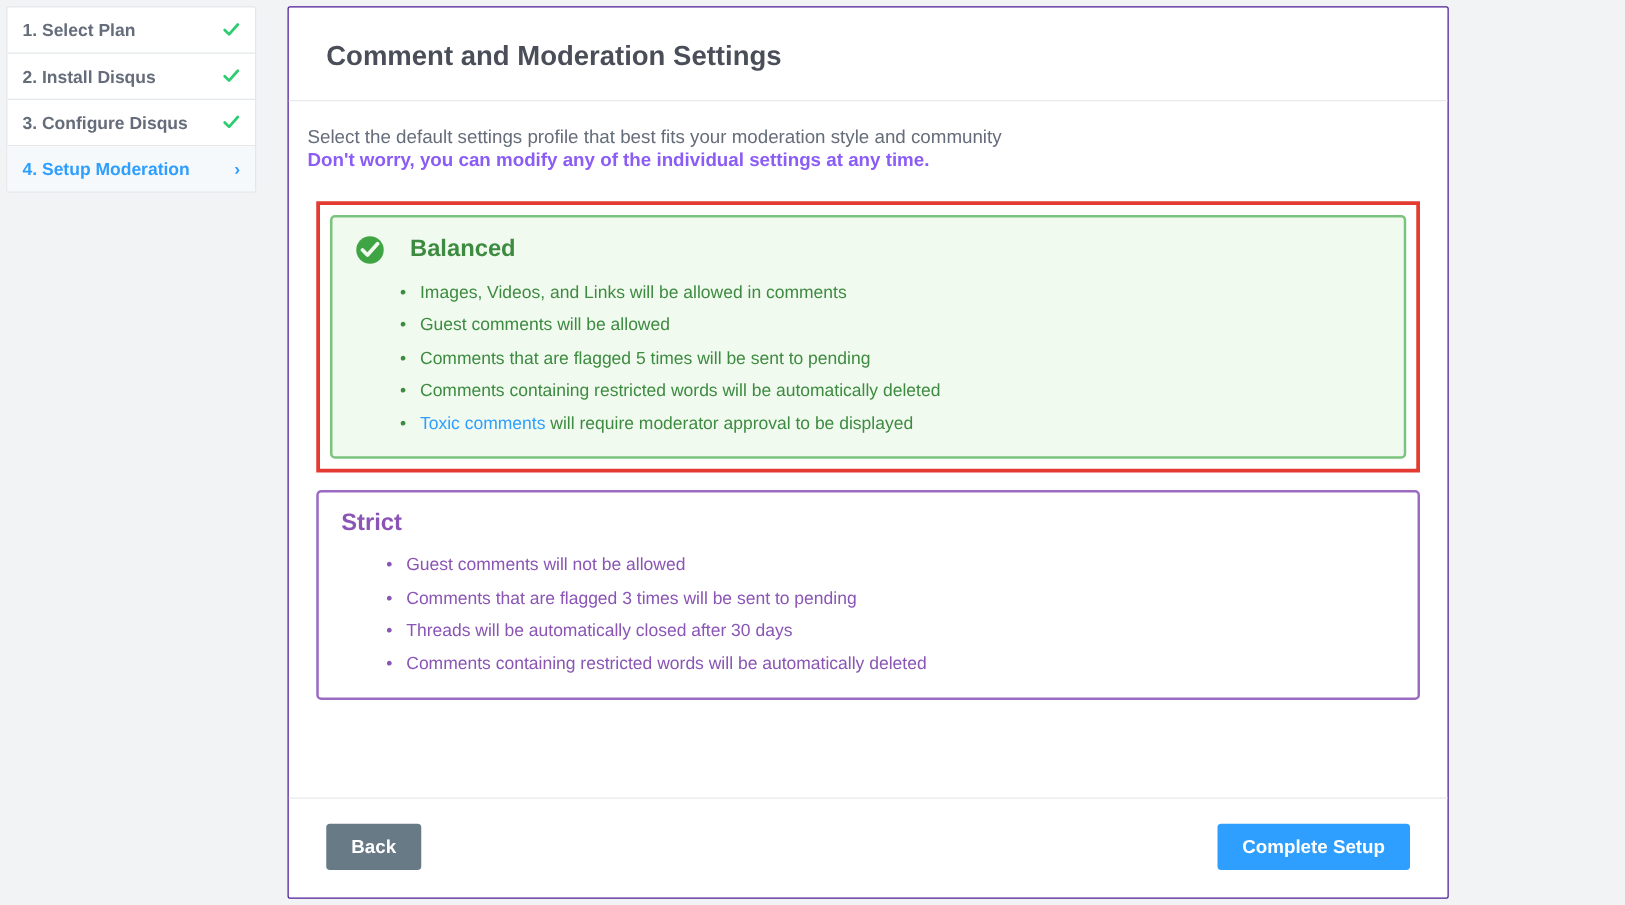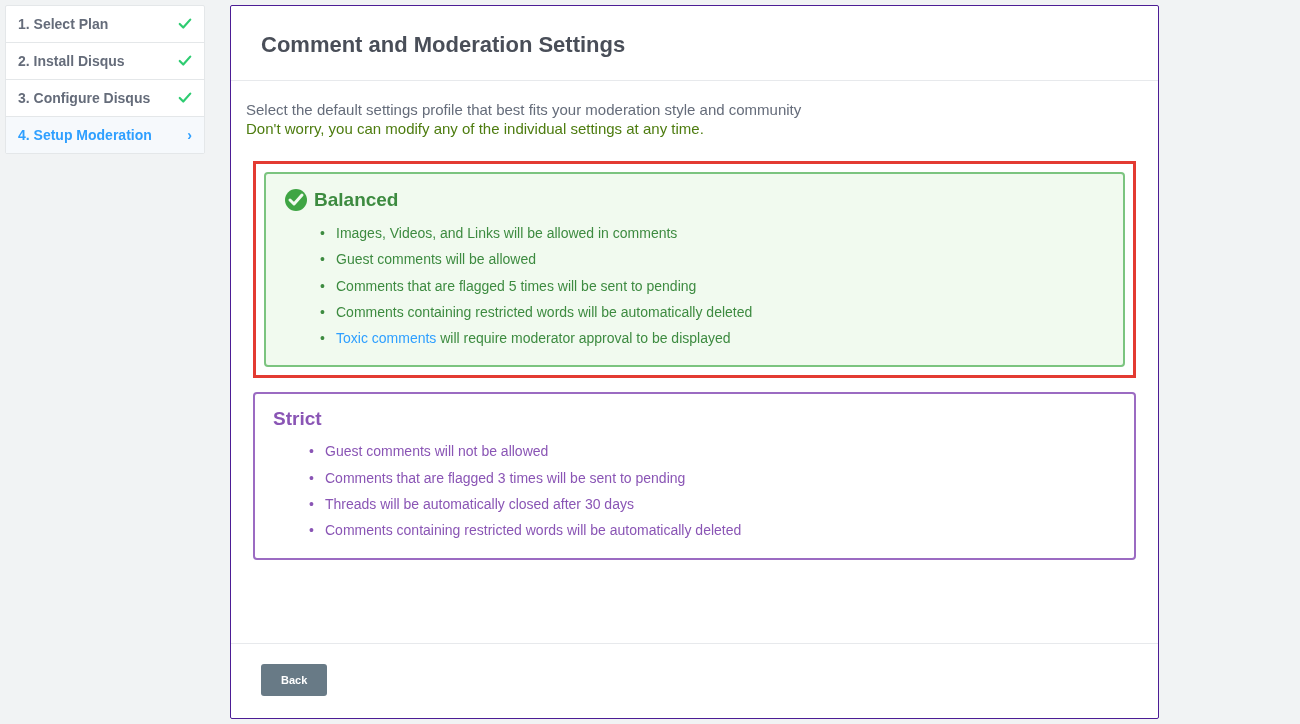--- a/index.html
+++ b/index.html
@@ -71,22 +71,22 @@
   .intro {
     padding: 20px 30px 6px 15px;
   }
   .intro-text {
     margin: 0 0 2px 0;
     color: #656c7a;
     font-size: 15px;
   }
   .intro-sub {
     margin: 0;
-    color: #4d7c0f;
-    font-weight: 400;
+    color: #8b5cf6;
+    font-weight: 700;
     font-size: 15px;
   }
 
   .options {
     padding: 18px 22px 20px 22px;
   }
 
   
   .highlight-wrap {
     border: 3px solid #e33b32;
@@ -105,21 +105,21 @@
     background: #f1faef;
   }
   .option-card.strict {
     border-color: #9b6bc2;
     background: #ffffff;
     margin-top: 14px;
   }
   .option-head {
     display: flex;
     align-items: center;
-    gap: 6px;
+    gap: 20px;
     margin-bottom: 8px;
   }
   .option-check {
     width: 24px; height: 24px;
     color: #3fa544;
     display: inline-flex;
   }
   .option-title {
     font-size: 19px;
     font-weight: 700;
@@ -157,21 +157,21 @@
     margin-top: auto;
     border-top: 1px solid #e7e9ec;
     padding: 20px 30px 22px 30px;
     display: flex;
     justify-content: space-between;
   }
   .btn {
     border: none;
     border-radius: 3px;
     padding: 10px 20px;
-    font-size: 11px;
+    font-size: 15px;
     font-weight: 600;
     cursor: pointer;
     color: #fff;
   }
   .btn-back { background: #687a86; }
   .btn-primary { background: #2e9fff; }
 </style>
 </head>
 <body>
 
@@ -260,17 +260,18 @@
           <li>Comments that are flagged 3 times will be sent to pending</li>
           <li>Threads will be automatically closed after 30 days</li>
           <li>Comments containing restricted words will be automatically deleted</li>
         </ul>
       </div>
 
     </div>
 
     <div class="footer">
       <button class="btn btn-back">Back</button>
+      <button class="btn btn-primary">Complete Setup</button>
     </div>
 
   </main>
 
 </div>
 
 </body></html>

